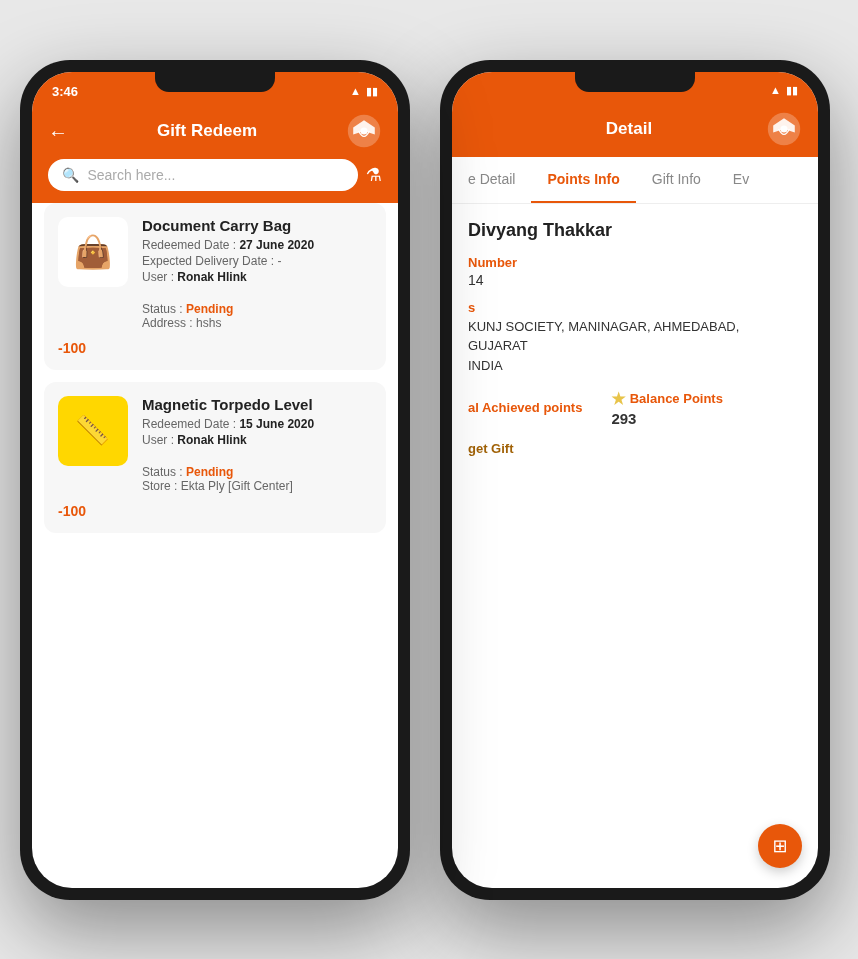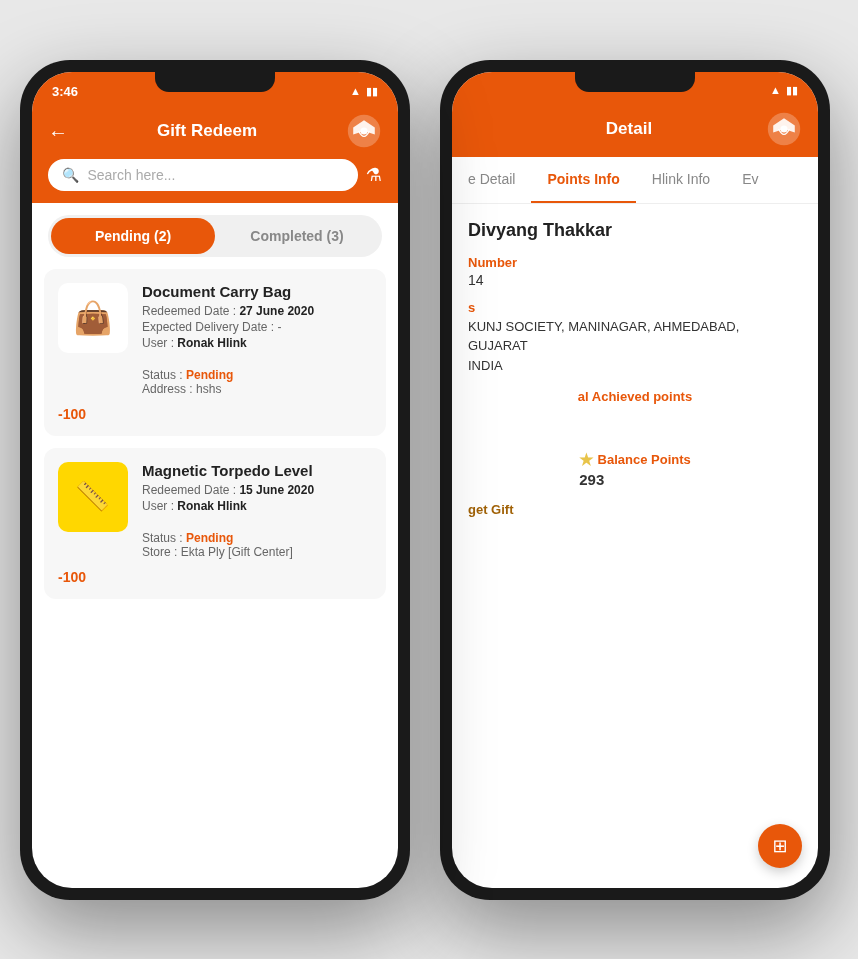--- a/index.html
+++ b/index.html
@@ -315,24 +315,23 @@
 
     .detail-address {
       font-size: 13px;
       color: #333;
       margin-bottom: 14px;
       line-height: 1.5;
     }
 
     .points-row {
       display: flex;
-      gap: 44px;
+      gap: 29px;
       margin-bottom: 14px;
       align-items: center;
-      flex-direction: column;
     }
 
     .points-col {
       display: flex;
       flex-direction: column;
     }
 
     .points-col-label {
       font-size: 13px;
       color: #e8570a;
@@ -425,24 +424,20 @@
       </div>
 
       <div class="search-bar">
         <div class="search-input-wrap">
           <span class="search-icon-svg">🔍</span>
           <span style="color:#aaa;font-size:14px;">Search here...</span>
         </div>
         <span class="filter-icon">⚗</span>
       </div>
 
-      <div class="tab-switcher">
-        <div class="tab-btn active">Pending (2)</div>
-        <div class="tab-btn inactive">Completed (3)</div>
-      </div>
 
       <div class="content-area">
 
         <div class="gift-card">
           <div class="gift-card-top">
             <div class="gift-img">
               <span style="font-size:32px;">👜</span>
             </div>
             <div class="gift-details">
               <div class="gift-name">Document Carry Bag</div>
@@ -523,21 +518,21 @@
           <circle cx="20" cy="20" r="18" fill="rgba(255,255,255,0.25)"></circle>
           <path d="M20 8 L32 16 L32 24 L20 20 L8 24 L8 16 Z" fill="white" opacity="0.9"></path>
           <circle cx="20" cy="20" r="4" fill="white"></circle>
           <path d="M14 20 Q20 32 26 20" fill="none" stroke="white" stroke-width="1.5"></path>
         </svg>
       </div>
 
       <div class="detail-header-tabs">
         <div class="detail-tab">e Detail</div>
         <div class="detail-tab active">Points Info</div>
-        <div class="detail-tab">Hlink Info</div>
+        <div class="detail-tab">Gift Info</div>
         <div class="detail-tab">Ev</div>
       </div>
 
       <div class="right-content-scroll">
         <div class="detail-content">
 
           <div class="detail-user-name">Divyang Thakkar</div>
 
           <div class="detail-section-label">Number</div>
           <div class="detail-section-value">14</div>

